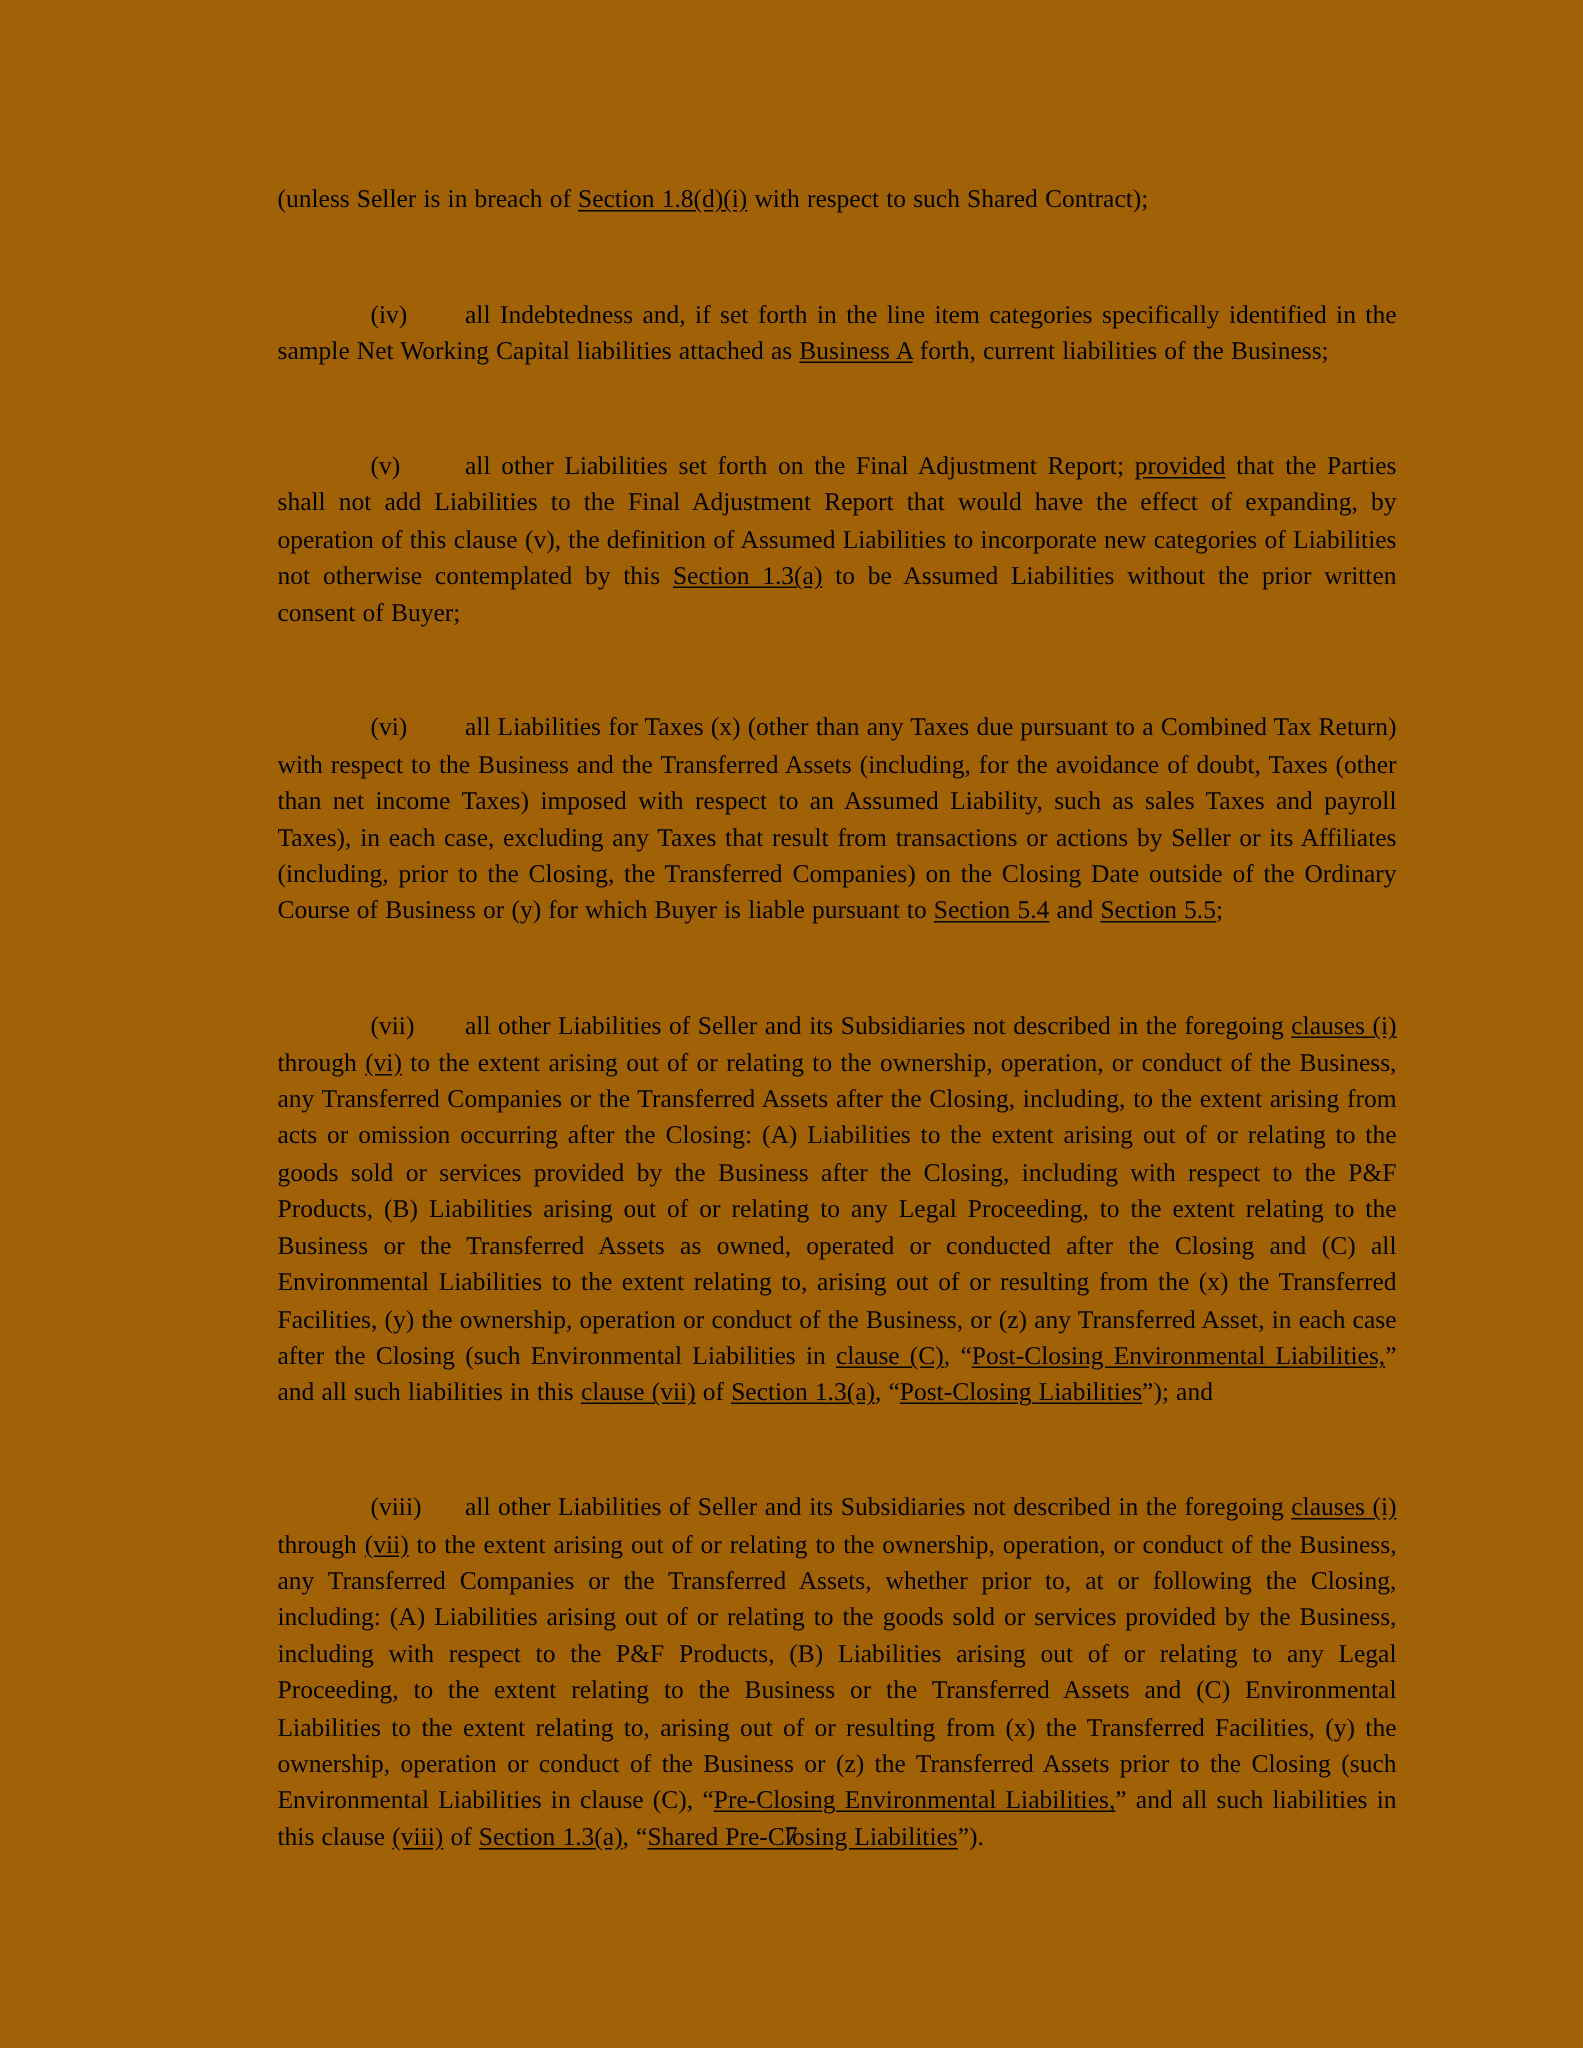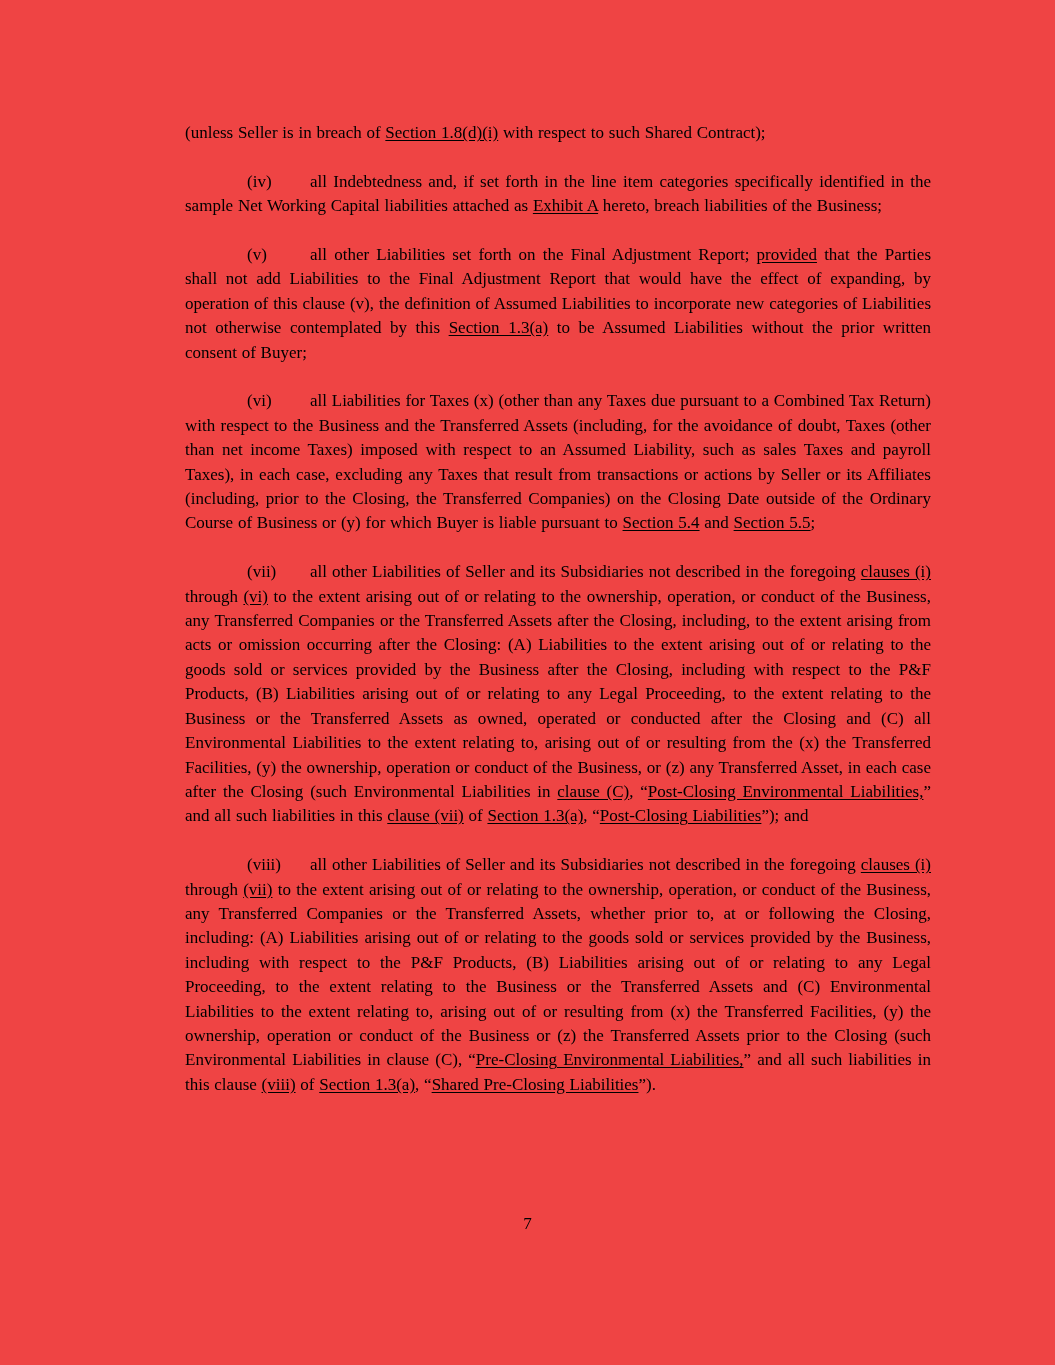--- a/index.html
+++ b/index.html
@@ -4,21 +4,21 @@
 <style>
   html, body {
     margin: 0;
     padding: 0;
     background: #ffffff;
   }
   .page {
     position: relative;
     width: 1055px;
     height: 1365px;
-    background: #ef4444;
+    background: #a16207;
     font-family: "Liberation Serif", "DejaVu Serif", serif;
     color: #000000;
     overflow: hidden;
   }
   .content {
     position: absolute;
     left: 185px;
     top: 121px;
     width: 746px;
   }
@@ -30,20 +30,21 @@
     line-height: 24.4px;
     word-spacing: 0.5px;
   }
   .para.numbered {
     text-indent: 62px;
   }
   .para-num {
     display: inline-block;
     min-width: 63px;
     text-indent: 0;
+    margin-top: 28px;
   }
   .u {
     text-decoration: underline;
     text-underline-offset: 2px;
   }
   .page-number {
     position: absolute;
     left: 0;
     right: 0;
     top: 1212px;
@@ -51,20 +52,20 @@
     font-size: 17px;
     line-height: 24.4px;
   }
 </style>
 </head>
 <body>
 
 <div class="page">
   <div class="content">
       <p class="para"><span>(unless Seller is in breach of </span><span class="u">Section 1.8(d)(i)</span><span> with respect to such Shared Contract);</span></p>
-      <p class="para numbered"><span class="para-num">(iv)</span><span>all Indebtedness and, if set forth in the line item categories specifically identified in the sample Net Working Capital liabilities attached as </span><span class="u">Exhibit A</span><span> hereto, breach liabilities of the Business;</span></p>
+      <p class="para numbered"><span class="para-num">(iv)</span><span>all Indebtedness and, if set forth in the line item categories specifically identified in the sample Net Working Capital liabilities attached as </span><span class="u">Business A</span><span> forth, current liabilities of the Business;</span></p>
       <p class="para numbered"><span class="para-num">(v)</span><span>all other Liabilities set forth on the Final Adjustment Report; </span><span class="u">provided</span><span> that the Parties shall not add Liabilities to the Final Adjustment Report that would have the effect of expanding, by operation of this clause (v), the definition of Assumed Liabilities to incorporate new categories of Liabilities not otherwise contemplated by this </span><span class="u">Section 1.3(a)</span><span> to be Assumed Liabilities without the prior written consent of Buyer;</span></p>
       <p class="para numbered"><span class="para-num">(vi)</span><span>all Liabilities for Taxes (x) (other than any Taxes due pursuant to a Combined Tax Return) with respect to the Business and the Transferred Assets (including, for the avoidance of doubt, Taxes (other than net income Taxes) imposed with respect to an Assumed Liability, such as sales Taxes and payroll Taxes), in each case, excluding any Taxes that result from transactions or actions by Seller or its Affiliates (including, prior to the Closing, the Transferred Companies) on the Closing Date outside of the Ordinary Course of Business or (y) for which Buyer is liable pursuant to </span><span class="u">Section 5.4</span><span> and </span><span class="u">Section 5.5</span><span>;</span></p>
       <p class="para numbered"><span class="para-num">(vii)</span><span>all other Liabilities of Seller and its Subsidiaries not described in the foregoing </span><span class="u">clauses (i)</span><span> through </span><span class="u">(vi)</span><span> to the extent arising out of or relating to the ownership, operation, or conduct of the Business, any Transferred Companies or the Transferred Assets after the Closing, including, to the extent arising from acts or omission occurring after the Closing: (A) Liabilities to the extent arising out of or relating to the goods sold or services provided by the Business after the Closing, including with respect to the P&amp;F Products, (B) Liabilities arising out of or relating to any Legal Proceeding, to the extent relating to the Business or the Transferred Assets as owned, operated or conducted after the Closing and (C) all Environmental Liabilities to the extent relating to, arising out of or resulting from the (x) the Transferred Facilities, (y) the ownership, operation or conduct of the Business, or (z) any Transferred Asset, in each case after the Closing (such Environmental Liabilities in </span><span class="u">clause (C)</span><span>, “</span><span class="u">Post-Closing Environmental Liabilities,</span><span>” and all such liabilities in this </span><span class="u">clause (vii)</span><span> of </span><span class="u">Section 1.3(a)</span><span>, “</span><span class="u">Post-Closing Liabilities</span><span>”); and</span></p>
       <p class="para numbered"><span class="para-num">(viii)</span><span>all other Liabilities of Seller and its Subsidiaries not described in the foregoing </span><span class="u">clauses (i)</span><span> through </span><span class="u">(vii)</span><span> to the extent arising out of or relating to the ownership, operation, or conduct of the Business, any Transferred Companies or the Transferred Assets, whether prior to, at or following the Closing, including: (A) Liabilities arising out of or relating to the goods sold or services provided by the Business, including with respect to the P&amp;F Products, (B) Liabilities arising out of or relating to any Legal Proceeding, to the extent relating to the Business or the Transferred Assets and (C) Environmental Liabilities to the extent relating to, arising out of or resulting from (x) the Transferred Facilities, (y) the ownership, operation or conduct of the Business or (z) the Transferred Assets prior to the Closing (such Environmental Liabilities in clause (C), “</span><span class="u">Pre-Closing Environmental Liabilities,</span><span>” and all such liabilities in this clause </span><span class="u">(viii)</span><span> of </span><span class="u">Section 1.3(a)</span><span>, “</span><span class="u">Shared Pre-Closing Liabilities</span><span>”).</span></p>
     </div>
   <div class="page-number">7</div>
 </div>
 
 </body></html>

